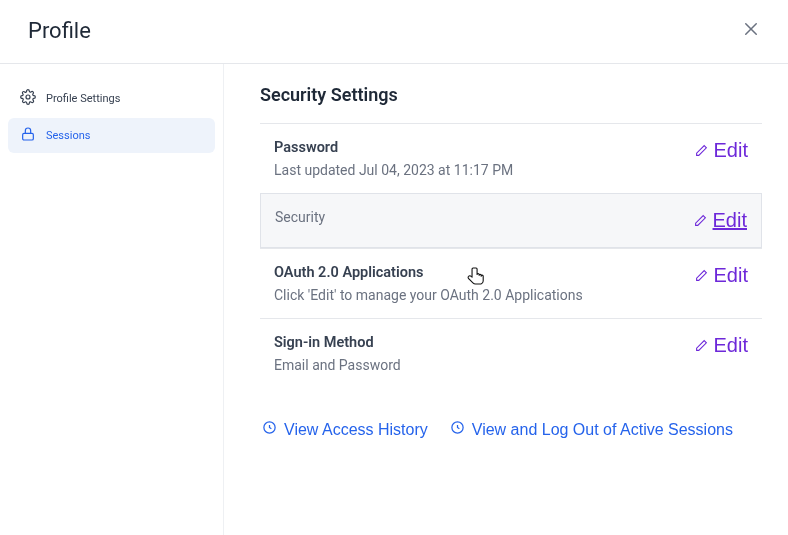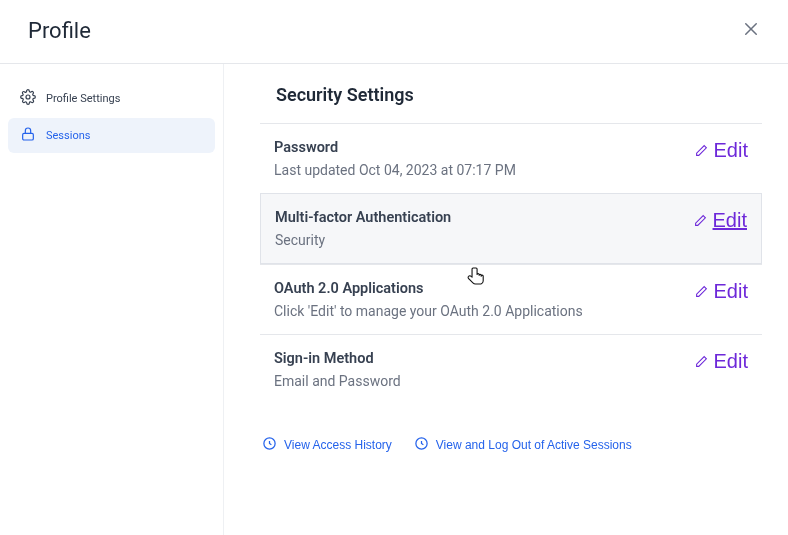--- a/index.html
+++ b/index.html
@@ -68,21 +68,20 @@
   .main {
     flex: 1;
     padding: 20px 26px 20px 36px;
     overflow-y: auto;
   }
   .main h2 {
     font-size: 18px;
     font-weight: 600;
     color: #1f2937;
     margin-bottom: 18px;
-    margin-left: 16px;
   }
   .setting-row {
     display: flex;
     justify-content: space-between;
     align-items: flex-start;
     padding: 15px 14px 15px 14px;
     border-top: 1px solid #e5e7eb;
   }
   .setting-row:last-of-type {
     border-bottom: 1px solid #e5e7eb;
@@ -118,21 +117,21 @@
     display: flex;
     gap: 22px;
     margin-top: 32px;
     padding-left: 2px;
   }
   .footer-link {
     display: inline-flex;
     align-items: center;
     gap: 7px;
     color: #2563eb;
-    font-size: 12px;
+    font-size: 16px;
     cursor: pointer;
     background: none;
     border: none;
     padding: 0;
   }
   .footer-link svg { width: 15px; height: 15px; stroke: currentColor; fill: none; }
   .cursor {
     position: absolute;
     left: 466px;
     top: 266px;
@@ -177,33 +176,32 @@
       <span>Sessions</span>
     </div>
   </nav>
 
   <main class="main">
     <h2>Security Settings</h2>
 
     <div class="setting-row">
       <div class="info">
         <div class="title">Password</div>
-        <div class="sub">Last updated Oct 04, 2023 at 07:17 PM</div>
+        <div class="sub">Last updated Jul 04, 2023 at 11:17 PM</div>
       </div>
       <button class="edit-link">
         <span><svg viewBox="0 0 24 24" stroke-width="2">
               <path d="M17 3l4 4L7 21H3v-4L17 3z"></path>
             </svg></span>
         <span>Edit</span>
       </button>
     </div>
 
     <div class="setting-row hovered">
       <div class="info">
-        <div class="title">Multi-factor Authentication</div>
         <div class="sub">Security</div>
       </div>
       <button class="edit-link">
         <span><svg viewBox="0 0 24 24" stroke-width="2">
               <path d="M17 3l4 4L7 21H3v-4L17 3z"></path>
             </svg></span>
         <span>Edit</span>
       </button>
     </div>
 

